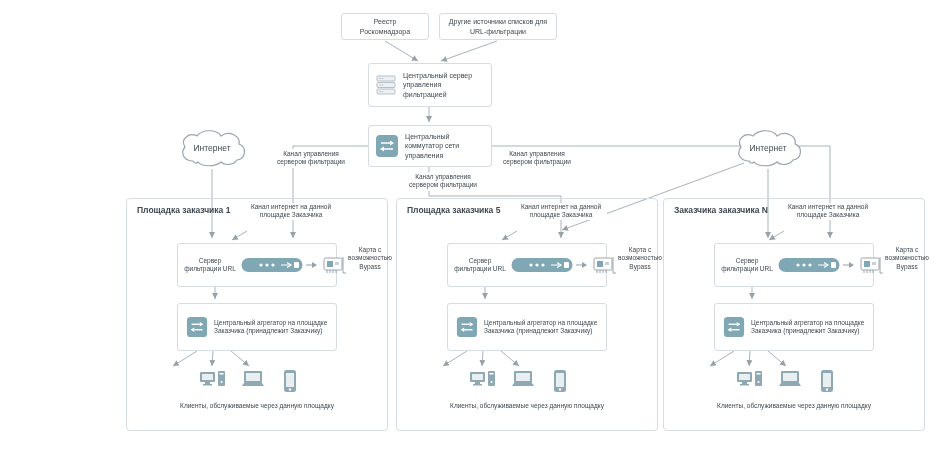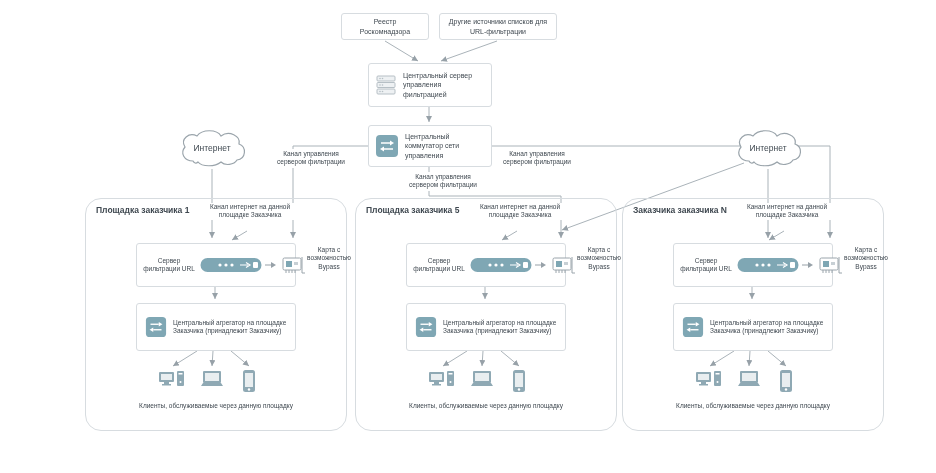--- a/index.html
+++ b/index.html
@@ -9,21 +9,21 @@
   .nodebox{position:absolute;background:#fff;border:1px solid #d7dce0;border-radius:3px;
            z-index:1;box-sizing:border-box;}
   .center{display:flex;align-items:center;justify-content:center;text-align:center;}
   .iconrow{display:flex;align-items:center;gap:6px;padding:4px 6px;text-align:left;}
   .lbl{font-size:7px;line-height:1.3;}
   .chan{position:absolute;z-index:1;width:80px;background:#fff;font-size:6.5px;line-height:1.3;
         text-align:center;padding:1px 0;}
   .cloud{position:absolute;z-index:1;width:72px;height:42px;}
   .cloud span{position:absolute;left:0;right:0;top:15px;text-align:center;font-size:8.5px;}
   .site{position:absolute;top:198px;width:262px;height:233px;border:1px solid #d7dce0;
-        border-radius:16px;z-index:1;box-sizing:border-box;background:transparent;}
+        border-radius:4px;z-index:1;box-sizing:border-box;background:transparent;margin-left:41px;}
   .site-title{position:absolute;left:10px;top:6px;font-size:8.5px;font-weight:700;z-index:2;}
   .inet-label{position:absolute;left:118px;top:4px;width:92px;font-size:6.5px;line-height:1.3;
               text-align:center;background:#fff;z-index:2;}
   .filter-box{position:absolute;left:50px;top:44px;width:160px;height:44px;background:#fff;
               border:1px solid #d7dce0;border-radius:3px;display:flex;align-items:center;
               gap:3px;padding:0 4px;box-sizing:border-box;z-index:2;}
   .filter-label{width:56px;font-size:6.5px;line-height:1.25;text-align:center;flex-shrink:0;}
   .nic{position:absolute;right:-11px;top:12px;}
   .bypass-label{position:absolute;left:220px;top:47px;width:46px;font-size:6.5px;line-height:1.3;
                 text-align:center;z-index:2;}

